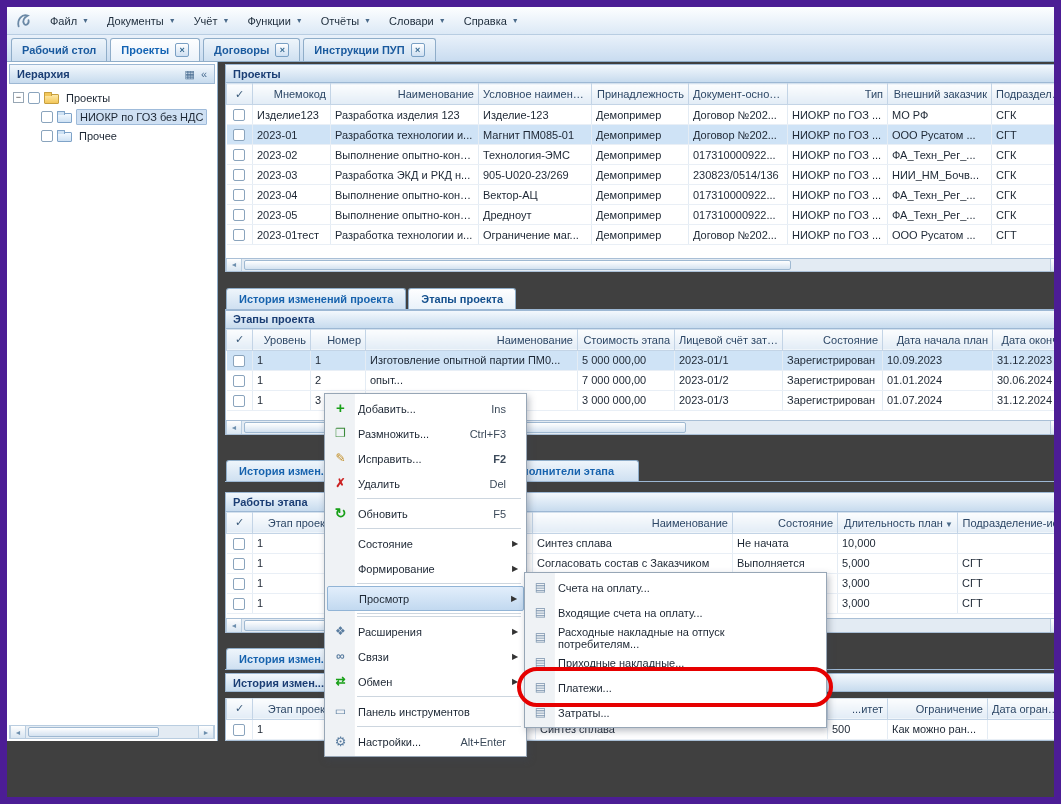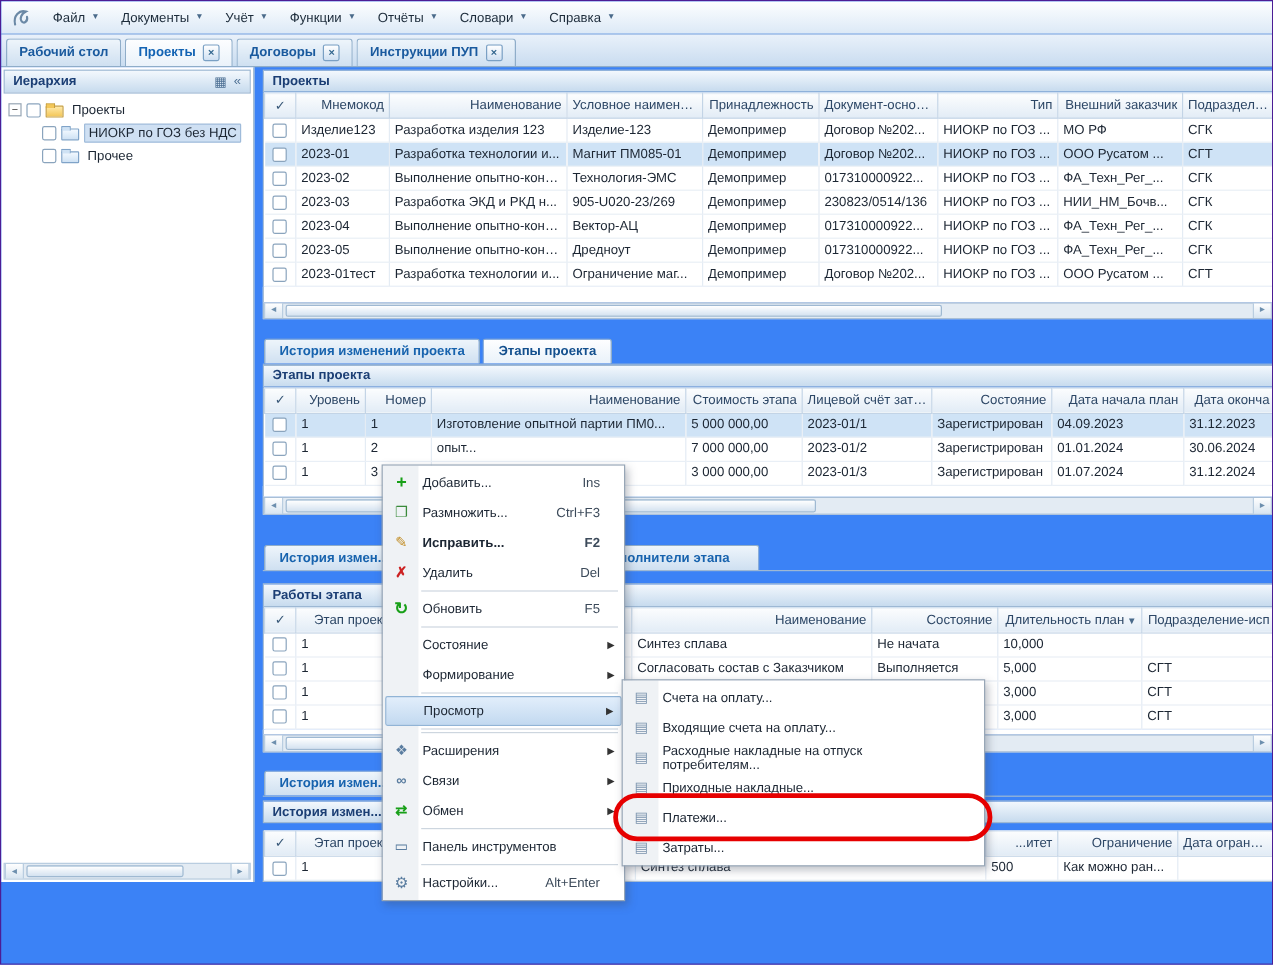--- a/index.html
+++ b/index.html
@@ -1,18 +1,18 @@
 <!DOCTYPE html>
 <html><head>
 <meta charset="utf-8">
 <style>
   *{margin:0;padding:0;box-sizing:border-box}
   html,body{width:1061px;height:804px;overflow:hidden}
   body{font-family:"Liberation Sans",sans-serif;font-size:11px;color:#1c2633;background:#fff}
-  .app{position:relative;width:1061px;height:804px;background:#3b82f6;border:1px solid #4c1d95;overflow:hidden}
+  .app{position:relative;width:1061px;height:804px;background:#404040;border:7px solid #4c1d95;overflow:hidden}
 
   
   .menubar{height:28px;background:linear-gradient(#fdfeff,#dce9f6);border-bottom:1px solid #b8cde2;display:flex;align-items:center;padding:0 6px;gap:2px}
   .logo{width:22px;height:22px;display:flex;align-items:center;justify-content:center;margin-right:4px}
   .menu-item{padding:4px 9px;display:flex;align-items:center;gap:5px;color:#1c2b3a;cursor:default;border-radius:2px}
   .menu-item .caret{font-size:7px;color:#4a6a8a}
 
   
   .tabbar{height:27px;background:linear-gradient(#e9f1fa,#c9dcf0);border-bottom:1px solid #8fadc9;display:flex;align-items:flex-end;padding:3px 4px 0}
   .tab{height:23px;display:flex;align-items:center;gap:6px;padding:0 10px;border:1px solid #8fadc9;border-bottom:none;border-radius:3px 3px 0 0;background:linear-gradient(#eef5fb,#cfe0f1);color:#1a5a9e;font-weight:bold;margin-right:3px;white-space:nowrap}
@@ -68,21 +68,21 @@
   .stab{height:21px;padding:0 12px;display:flex;align-items:center;border:1px solid #8fadc9;border-bottom:none;border-radius:3px 3px 0 0;background:linear-gradient(#eef5fb,#cfe0f1);color:#1763ae;font-weight:bold;white-space:nowrap;overflow:hidden}
   .stab.active{background:linear-gradient(#fefeff,#e9f2fa);color:#14508e}
 
   
   .ctx{position:absolute;left:317px;top:386px;width:203px;border:1px solid #97a6b6;box-shadow:2px 3px 7px rgba(60,70,90,.35);z-index:100;padding:2px;background:linear-gradient(90deg,#eff2f5 0px,#eff2f5 29px,#e3e7ec 29px,#ffffff 30px,#ffffff 100%)}
   .ctx.sub{left:517px;top:565px;width:303px;z-index:105}
   .ctx-item{display:flex;align-items:center;height:25px;cursor:default}
   .ctx.sub .ctx-item{height:25px}
   .ctx-icon{width:27px;min-width:27px;text-align:center;font-size:12px;line-height:25px}
   .ctx-label{flex:1;padding-left:4px;color:#1c2633}
-  .ctx-label.b{font-weight:bold}
+  .ctx-label.b{font-weight:normal}
   .ctx-sc{color:#3c4a5a;padding-right:6px}
   .ctx-item.bold .ctx-sc{font-weight:bold}
   .ctx-arrow{width:12px;min-width:12px;font-size:8px;color:#333}
   .ctx-item.hl{background:linear-gradient(#e2eefb,#c2d9f0);border:1px solid #91b4d6;border-radius:2px}
   .ctx-sep{height:1px;background:#cdd6df;margin:2px 3px 2px 30px}
 
   
   .ic-add-icon::before{content:"+";color:#18a018;font-weight:bold;font-size:15px}
   .ic-copy-icon::before{content:"❐";color:#3a8a3a}
   .ic-edit-icon::before{content:"✎";color:#c08a1e}
@@ -360,21 +360,21 @@
             </thead>
             <tbody>
               <tr class="selected">
                 <td class="cbcol"><span class="cb"></span></td>
                 <td>1</td>
                 <td>1</td>
                 <td>Изготовление опытной партии ПМ0...</td>
                 <td class="r">5 000 000,00</td>
                 <td>2023-01/1</td>
                 <td>Зарегистрирован</td>
-                <td>04.09.2023</td>
+                <td>10.09.2023</td>
                 <td>31.12.2023</td>
               </tr>
               <tr>
                 <td class="cbcol"><span class="cb"></span></td>
                 <td>1</td>
                 <td>2</td>
                 <td>опыт...</td>
                 <td class="r">7 000 000,00</td>
                 <td>2023-01/2</td>
                 <td>Зарегистрирован</td>

